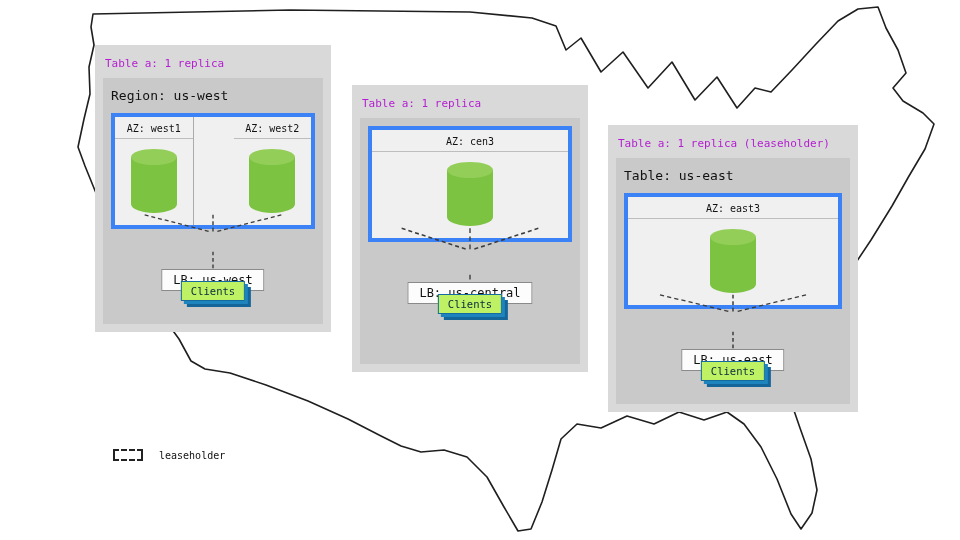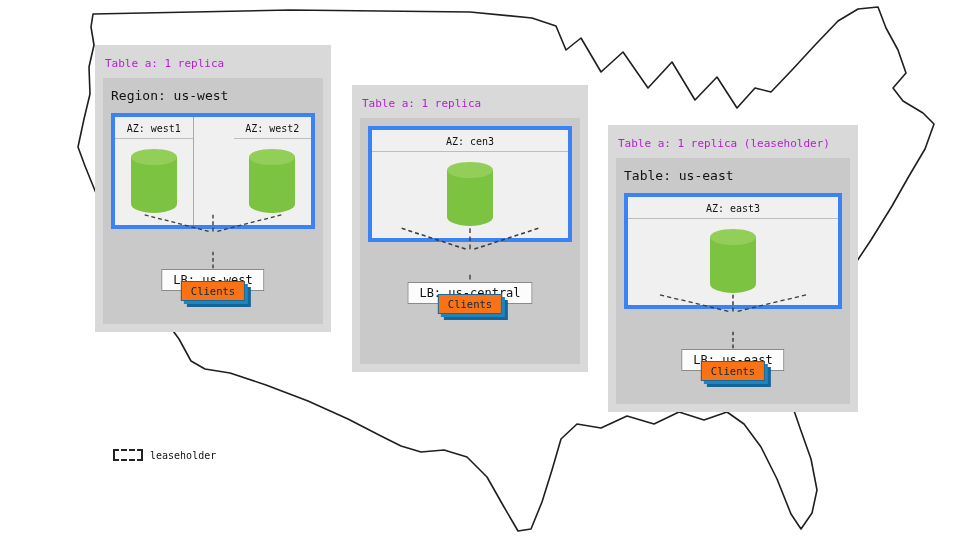--- a/index.html
+++ b/index.html
@@ -38,26 +38,26 @@
 
   .connectors { position:relative; flex:1; margin-top:-16px; z-index:3; }
   .connectors svg { position:absolute; inset:0; width:100%; height:100%; }
   .lb-box {
     position:absolute; top:20px; left:50%; transform:translateX(-50%);
     background:#fcfcfc; border:1px solid #8a8a8a;
     font-size:12px; padding:3px 11px; white-space:nowrap; color:#111;margin-top:36px;
   }
   .clients-box {
     position:absolute; top:68px; left:50%; transform:translateX(-50%);
-    background:#f97316; border:1px solid #156a9f;
+    background:#bef264; border:1px solid #156a9f;
     font-size:10.5px; padding:3px 9px; color:#06293f;
     box-shadow:3px 3px 0 #1d84bd, 6px 6px 0 #14659a;
   }
 
-  .legend { position:absolute; left:95px; top:449px; display:flex; align-items:center; gap:7px; z-index:4;padding-left:18px; }
+  .legend { position:absolute; left:95px; top:449px; display:flex; align-items:center; gap:16px; z-index:4;padding-left:18px; }
   .legend-swatch { width:30px; height:12px; border:2px dashed #222; background:#ffffff; }
   .legend-label { font-size:10px; color:#111; }
 </style>
 </head>
 <body>
 
 <svg id="map-svg" width="960" height="540" viewBox="0 0 960 540">
   <path d="M93,14 L290,10 L470,12 L532,18 L556,26
            L566,50 L581,38 L601,72 L623,52 L648,88 L672,62 L695,100 L717,77 L737,108 L755,88 L771,92
            L792,70 L816,44 L838,21 L858,9 L878,7

